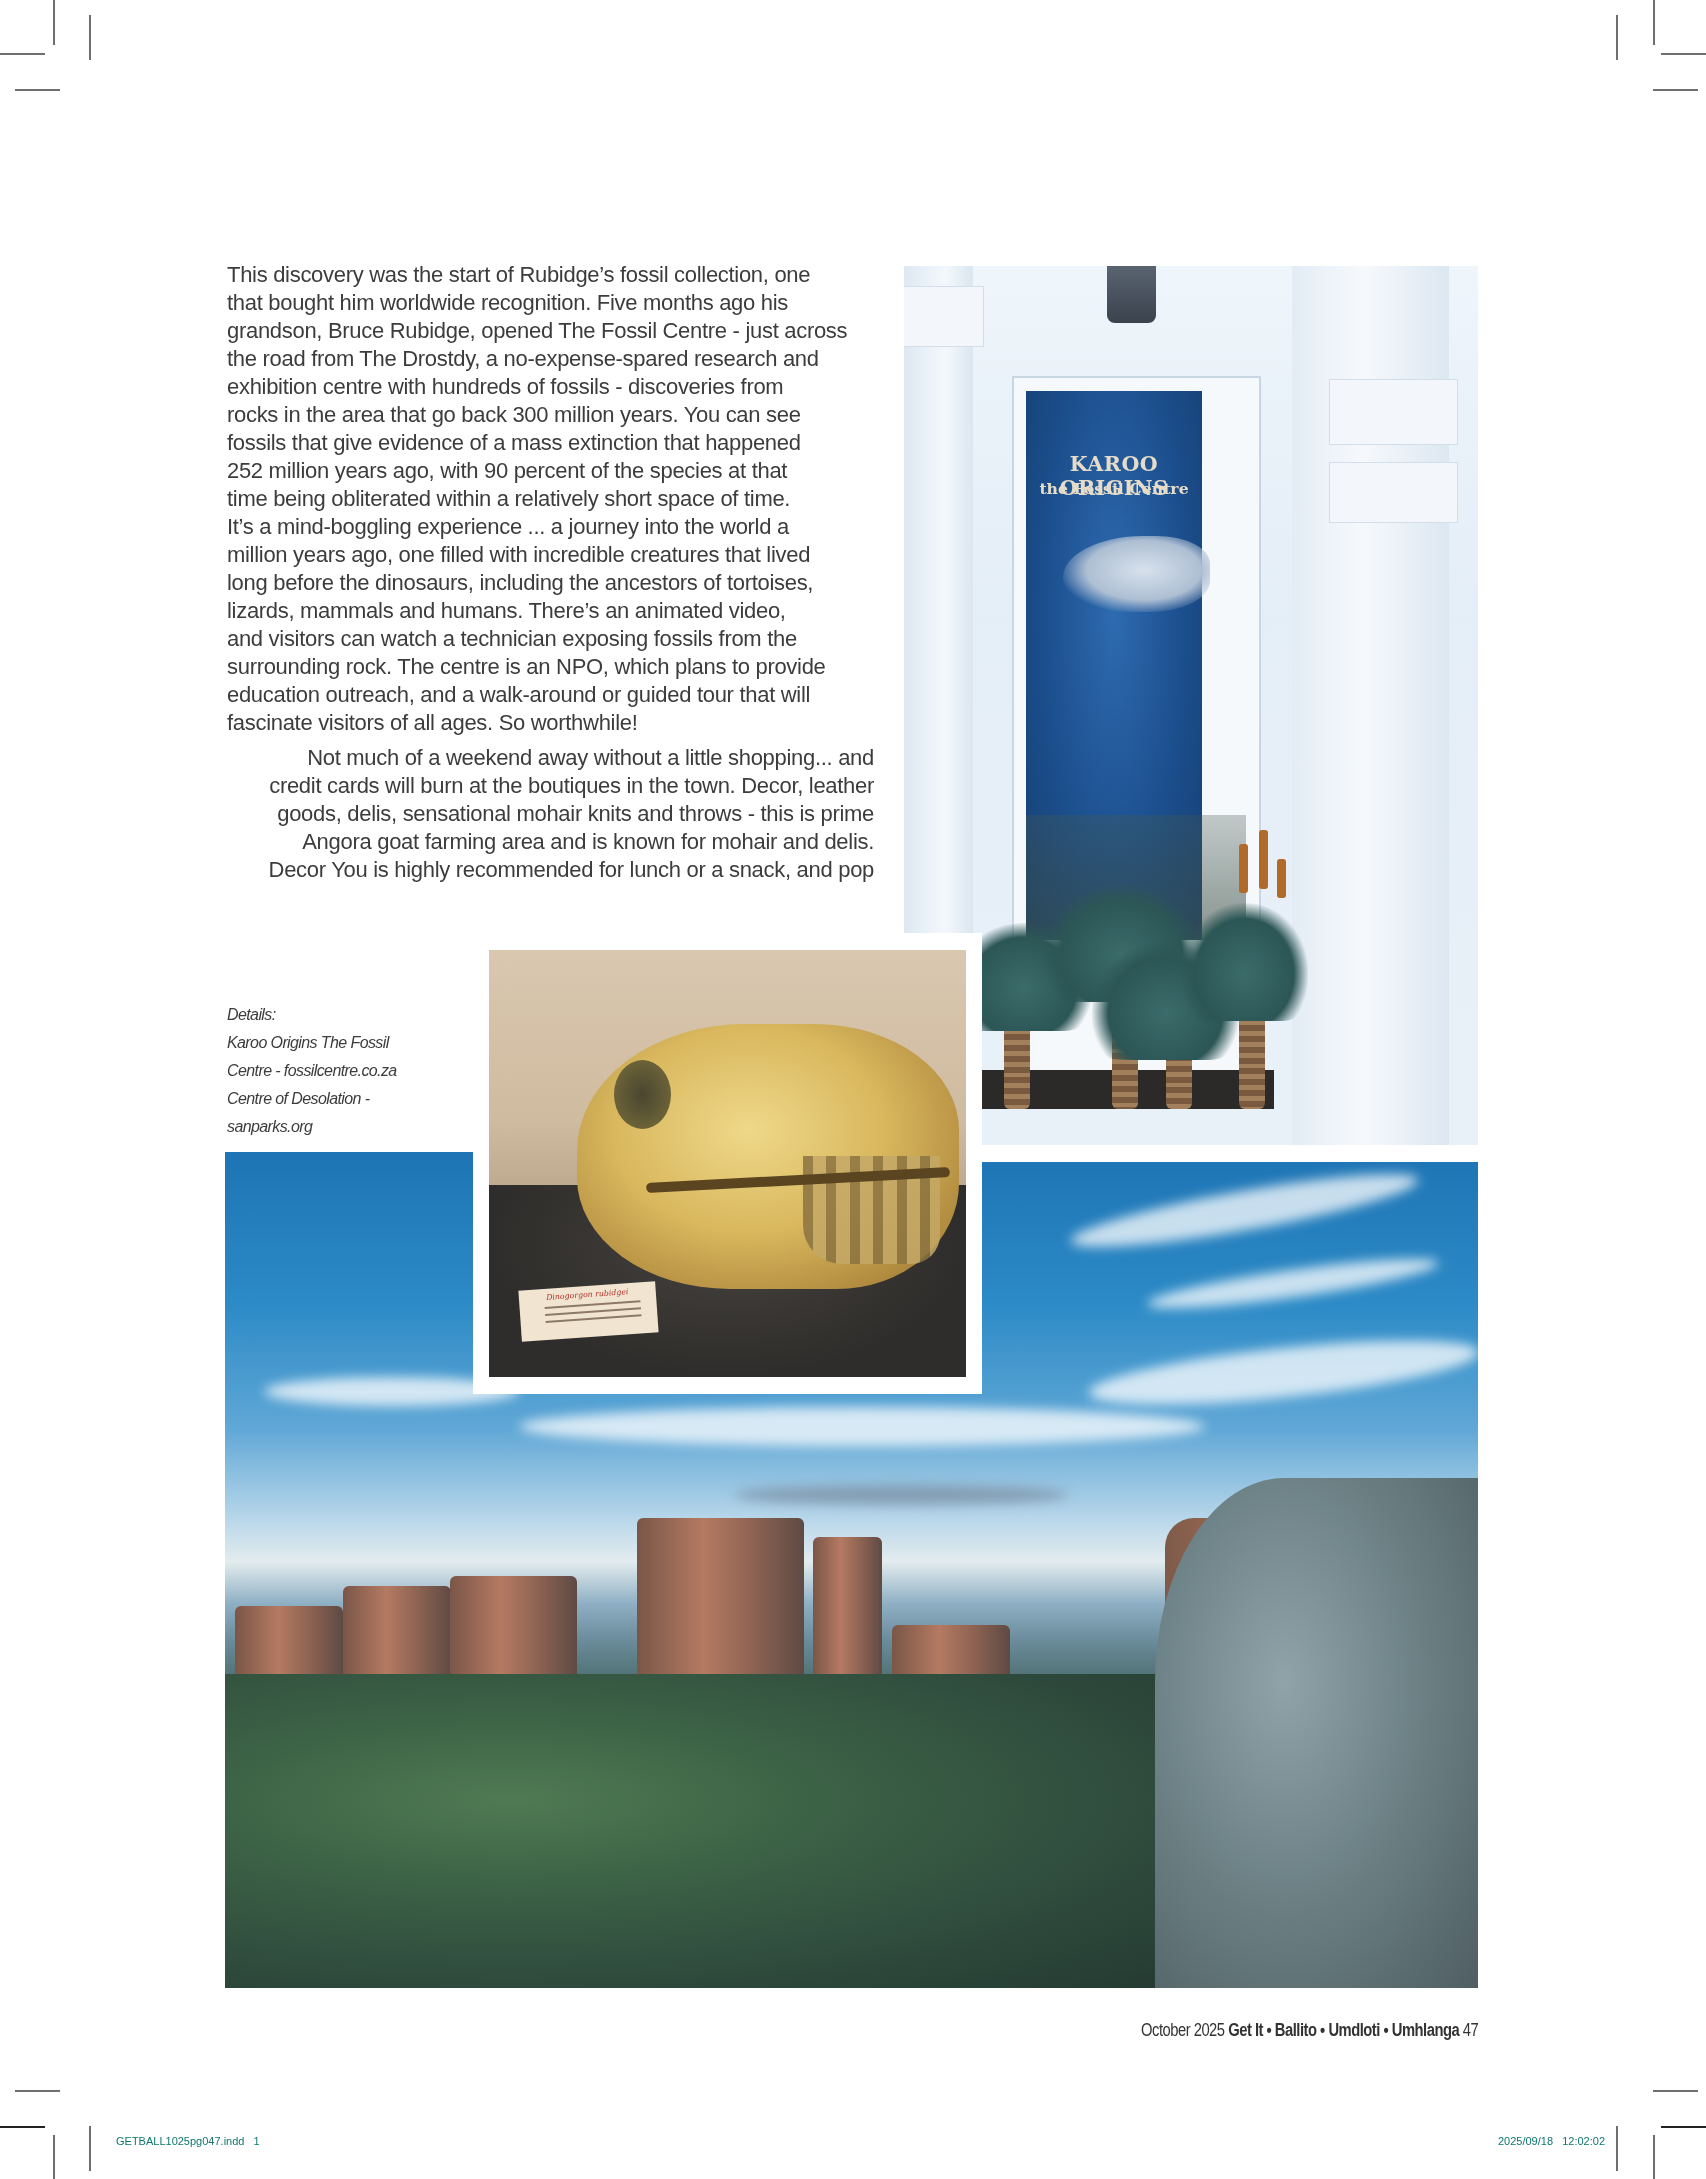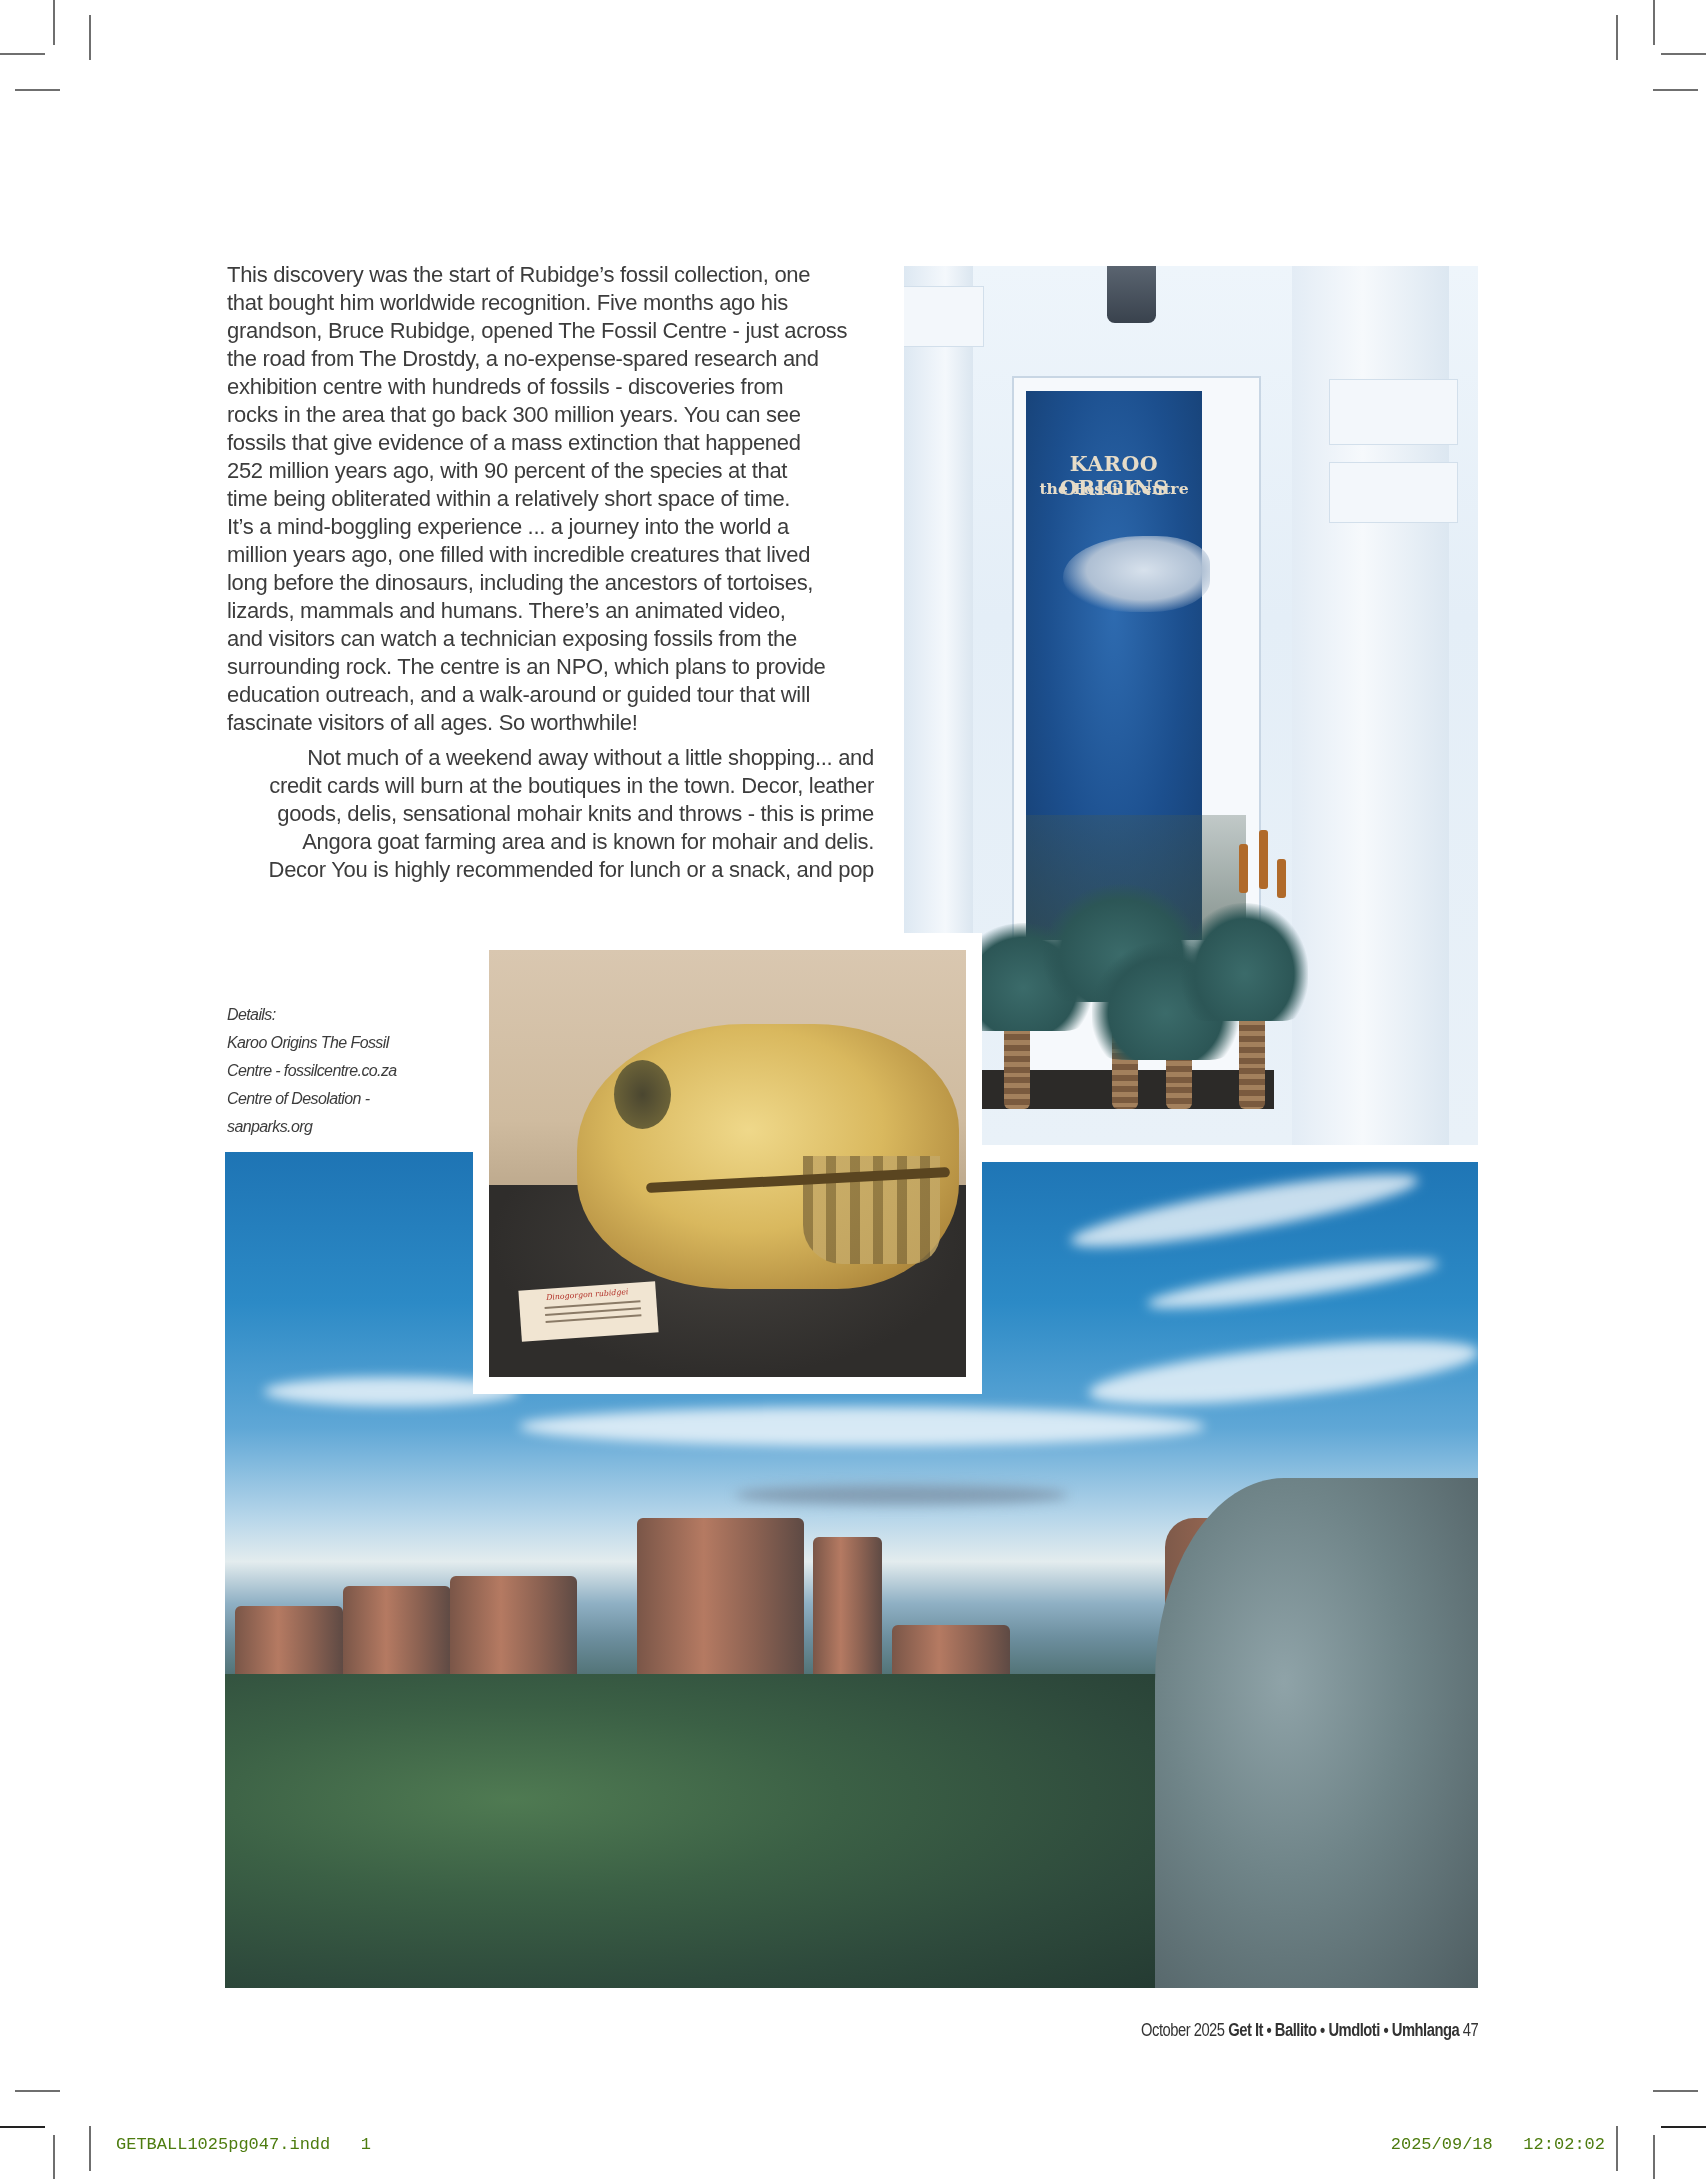--- a/index.html
+++ b/index.html
@@ -64,21 +64,21 @@
   .ls-veg { position: absolute; bottom: 0; left: 0; width: 76%; height: 314px; background: radial-gradient(ellipse at 30% 40%, #4f7a52 0%, #3b6045 35%, #2e4a3c 70%, #243a32 100%); }
   .ls-cliff { position: absolute; right: 0; bottom: 0; width: 323px; height: 510px; border-radius: 40% 0 0 0; background: radial-gradient(ellipse at 40% 40%, #8fa3a8 0%, #6f8488 45%, #4f5e62 100%); }
   .ls-cliff-edge { position: absolute; right: 225px; bottom: 0; width: 88px; height: 470px; background: linear-gradient(90deg,#7e5a4a,#a66e56); border-radius: 29px 0 0 0; }
   .ls-sun { position: absolute; right: 196px; top: 470px; width: 59px; height: 39px; border-radius: 50%; background: radial-gradient(#fff6d8,rgba(255,230,170,0)); }
 
   .white-gap { position: absolute; background: #ffffff; }
 
   .folio { position: absolute; right: 228px; top: 2020px; font-family: "Liberation Sans", sans-serif; font-size: 18px; color: #333; letter-spacing: -0.6px; white-space: nowrap; transform: scaleX(0.82); transform-origin: right center; }
   .folio b { font-weight: bold; }
 
-  .slug { position: absolute; top: 2135px; font-family: Liberation Mono, monospace; font-size: 17px; color: #4d7c0f; white-space: nowrap; }
+  .slug { position: absolute; top: 2135px; font-family: Liberation Sans, sans-serif; font-size: 11px; color: #0f766e; white-space: nowrap; }
 </style>
 </head>
 <body>
 
 <div class="crop v" style="left:53px; top:0;"></div>
 <div class="crop h" style="left:0; top:53px;"></div>
 <div class="crop v" style="left:89px; top:14.7px;"></div>
 <div class="crop h" style="left:14.7px; top:89px;"></div>
 
 <div class="crop v" style="left:1653px; top:0;"></div>

